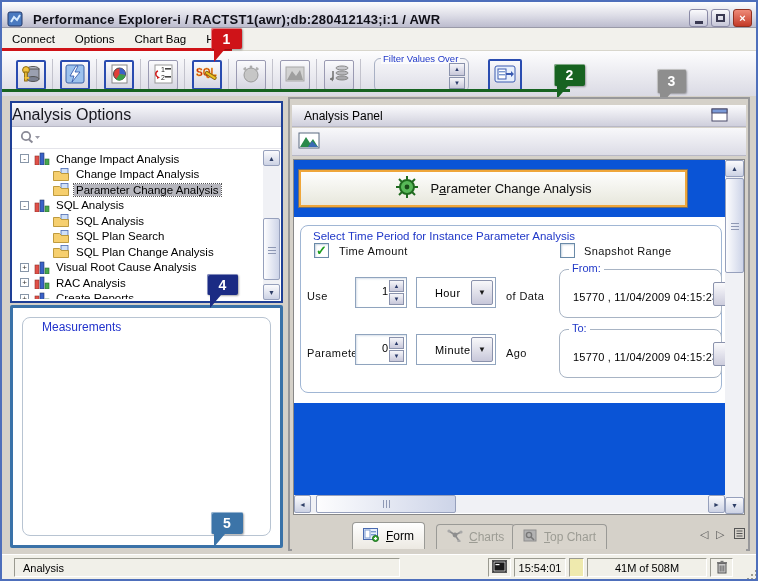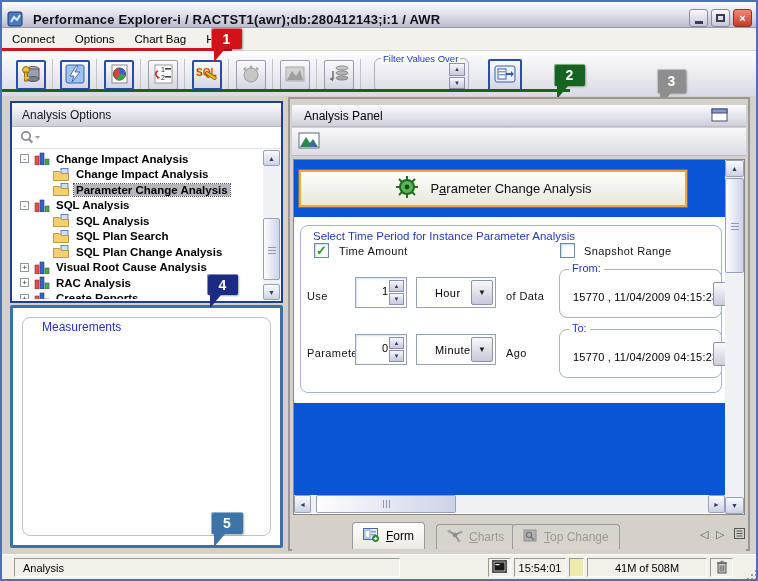--- a/index.html
+++ b/index.html
@@ -55,31 +55,31 @@
   .b1 { background:#cf1318; } .b1 .tail { border-top:13px solid #cf1318; }
   .b2 { background:#176321; } .b2 .tail { border-top:13px solid #176321; }
   .b3 { background:#8e8e8e; } .b3 .tail { border-top:13px solid #8e8e8e; }
   .b4 { background:#1b2b84; } .b4 .tail { border-top:13px solid #1b2b84; }
   .b5 { background:#3c74a8; } .b5 .tail { border-top:13px solid #3c74a8; }
 
   
   .panel-tree { left:8px; top:99px; width:273px; height:202px; background:#fff;
     border:2px solid #1e3f96; }
   .panel-header { height:24px; background:linear-gradient(#fbfbfd,#cfcfdc);
-    border-bottom:1px solid #b8b8c6; display:flex; align-items:center; padding-left:10px;
-    font-size:12px; color:#16161e; }
+    border-bottom:1px solid #b8b8c6; display:flex; align-items:center; 
+    font-size:16px; color:#16161e; }
   .searchrow { height:22px; background:#fff; border-bottom:1px solid #e4e4ea;
     display:flex; align-items:center; padding-left:7px; }
   .tree { position:absolute; left:2px; right:19px; top:48px; bottom:2px; overflow:hidden; background:#fff; }
   .trow { height:15.5px; display:flex; align-items:center; white-space:nowrap; }
   .toggle { width:9px; height:9px; border:1px solid #8896a8; background:#fff; margin-left:6px;
     font-size:8px; line-height:7px; text-align:center; color:#333; flex:0 0 auto; }
   .tico { margin-left:5px; margin-right:4px; flex:0 0 auto; display:flex; }
   .trow.child { padding-left:34px; }
-  .tlabel { font-size:11.5px; padding:0 2px;font-weight:bold; }
+  .tlabel { font-size:11.5px; padding:0 2px; }
   .tlabel.sel { background:#b6b6bd; outline:1px dotted #555; }
   .vsb { position:absolute; width:17px; background:#f0f1f5; }
   .sbbtn { position:absolute; left:0; width:100%; height:16px;
     background:linear-gradient(#fbfbfd,#ccd2e4); border:1px solid #96a0bc; border-radius:2px;
     display:flex; align-items:center; justify-content:center; font-size:7px; color:#2e3e66; }
   .sbthumb { position:absolute; left:0; width:100%;
     background:linear-gradient(90deg,#fdfdfe,#cdd4e8); border:1px solid #96a0bc; border-radius:2px; }
   .gripv { position:absolute; left:4px; width:8px; height:1px; background:#8e98b4;
     box-shadow:0 3px 0 #8e98b4, 0 6px 0 #8e98b4; }
   .griph { position:absolute; top:4px; width:1px; height:8px; background:#8e98b4;
@@ -559,21 +559,21 @@
               <circle cx="12" cy="12" r="1.6" fill="#a8a8a8"></circle>
             </svg></span>
         <span><span class="u">C</span><span>harts</span></span>
       </div>
       <div class="tab inactive" style="left:220px">
         <span><svg width="15" height="13">
               <rect x="1" y="1" width="12" height="11" fill="#b2b2b2" stroke="#8e8e8e"></rect>
               <circle cx="6" cy="6" r="2.6" fill="none" stroke="#777" stroke-width="1.4"></circle>
               <line x1="8" y1="8" x2="11" y2="11" stroke="#777" stroke-width="1.6"></line>
             </svg></span>
-        <span><span class="u">T</span><span>op Change</span></span>
+        <span><span class="u">T</span><span>op Chart</span></span>
       </div>
       <span class="navctl" style="left:408px">◁</span>
       <span class="navctl" style="left:424px">▷</span>
       <span class="navctl" style="left:442px"><svg width="11" height="11">
             <rect x="0.5" y="0.5" width="10" height="10" fill="none" stroke="#555"></rect>
             <line x1="2.5" y1="3" x2="8.5" y2="3" stroke="#555"></line>
             <line x1="2.5" y1="5.5" x2="8.5" y2="5.5" stroke="#555"></line>
             <line x1="2.5" y1="8" x2="8.5" y2="8" stroke="#555"></line>
           </svg></span>
     </div>

